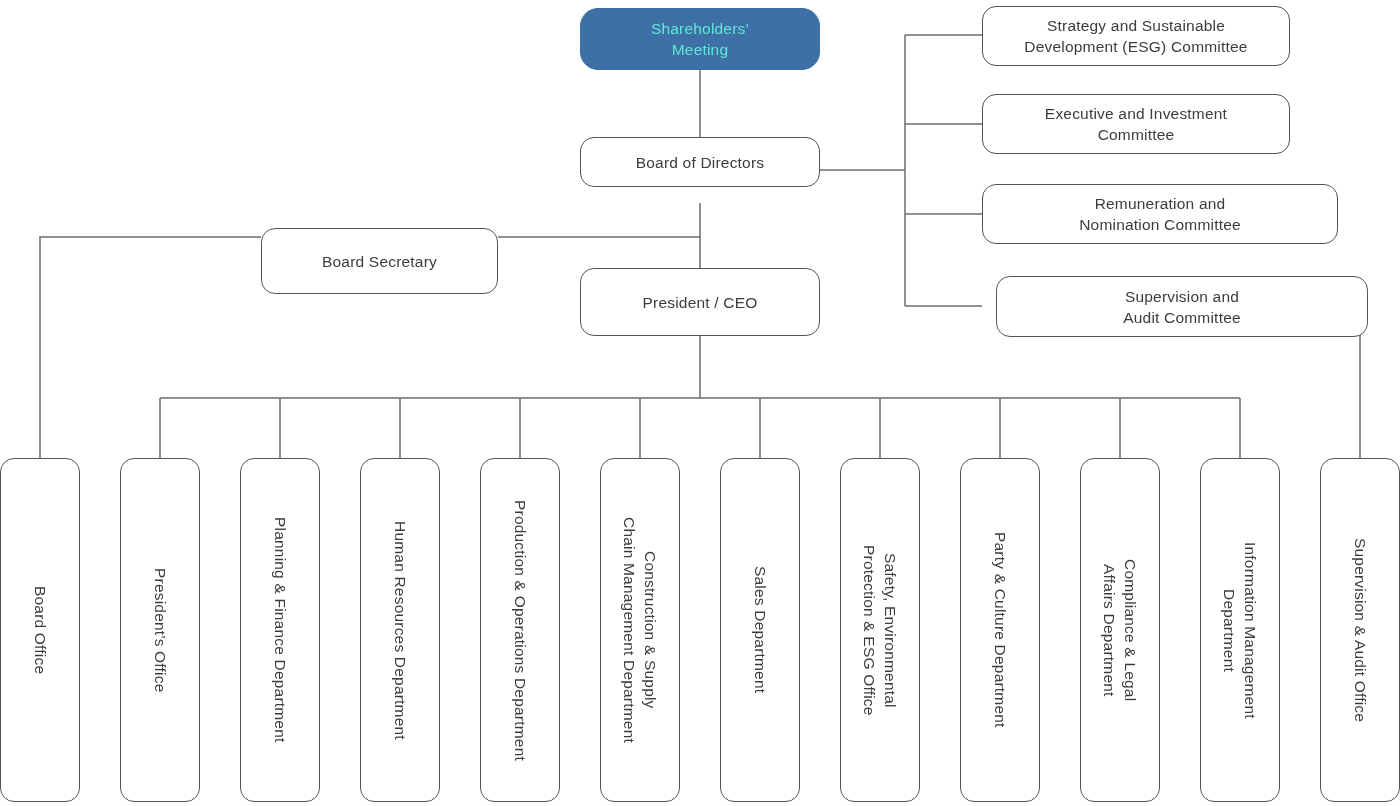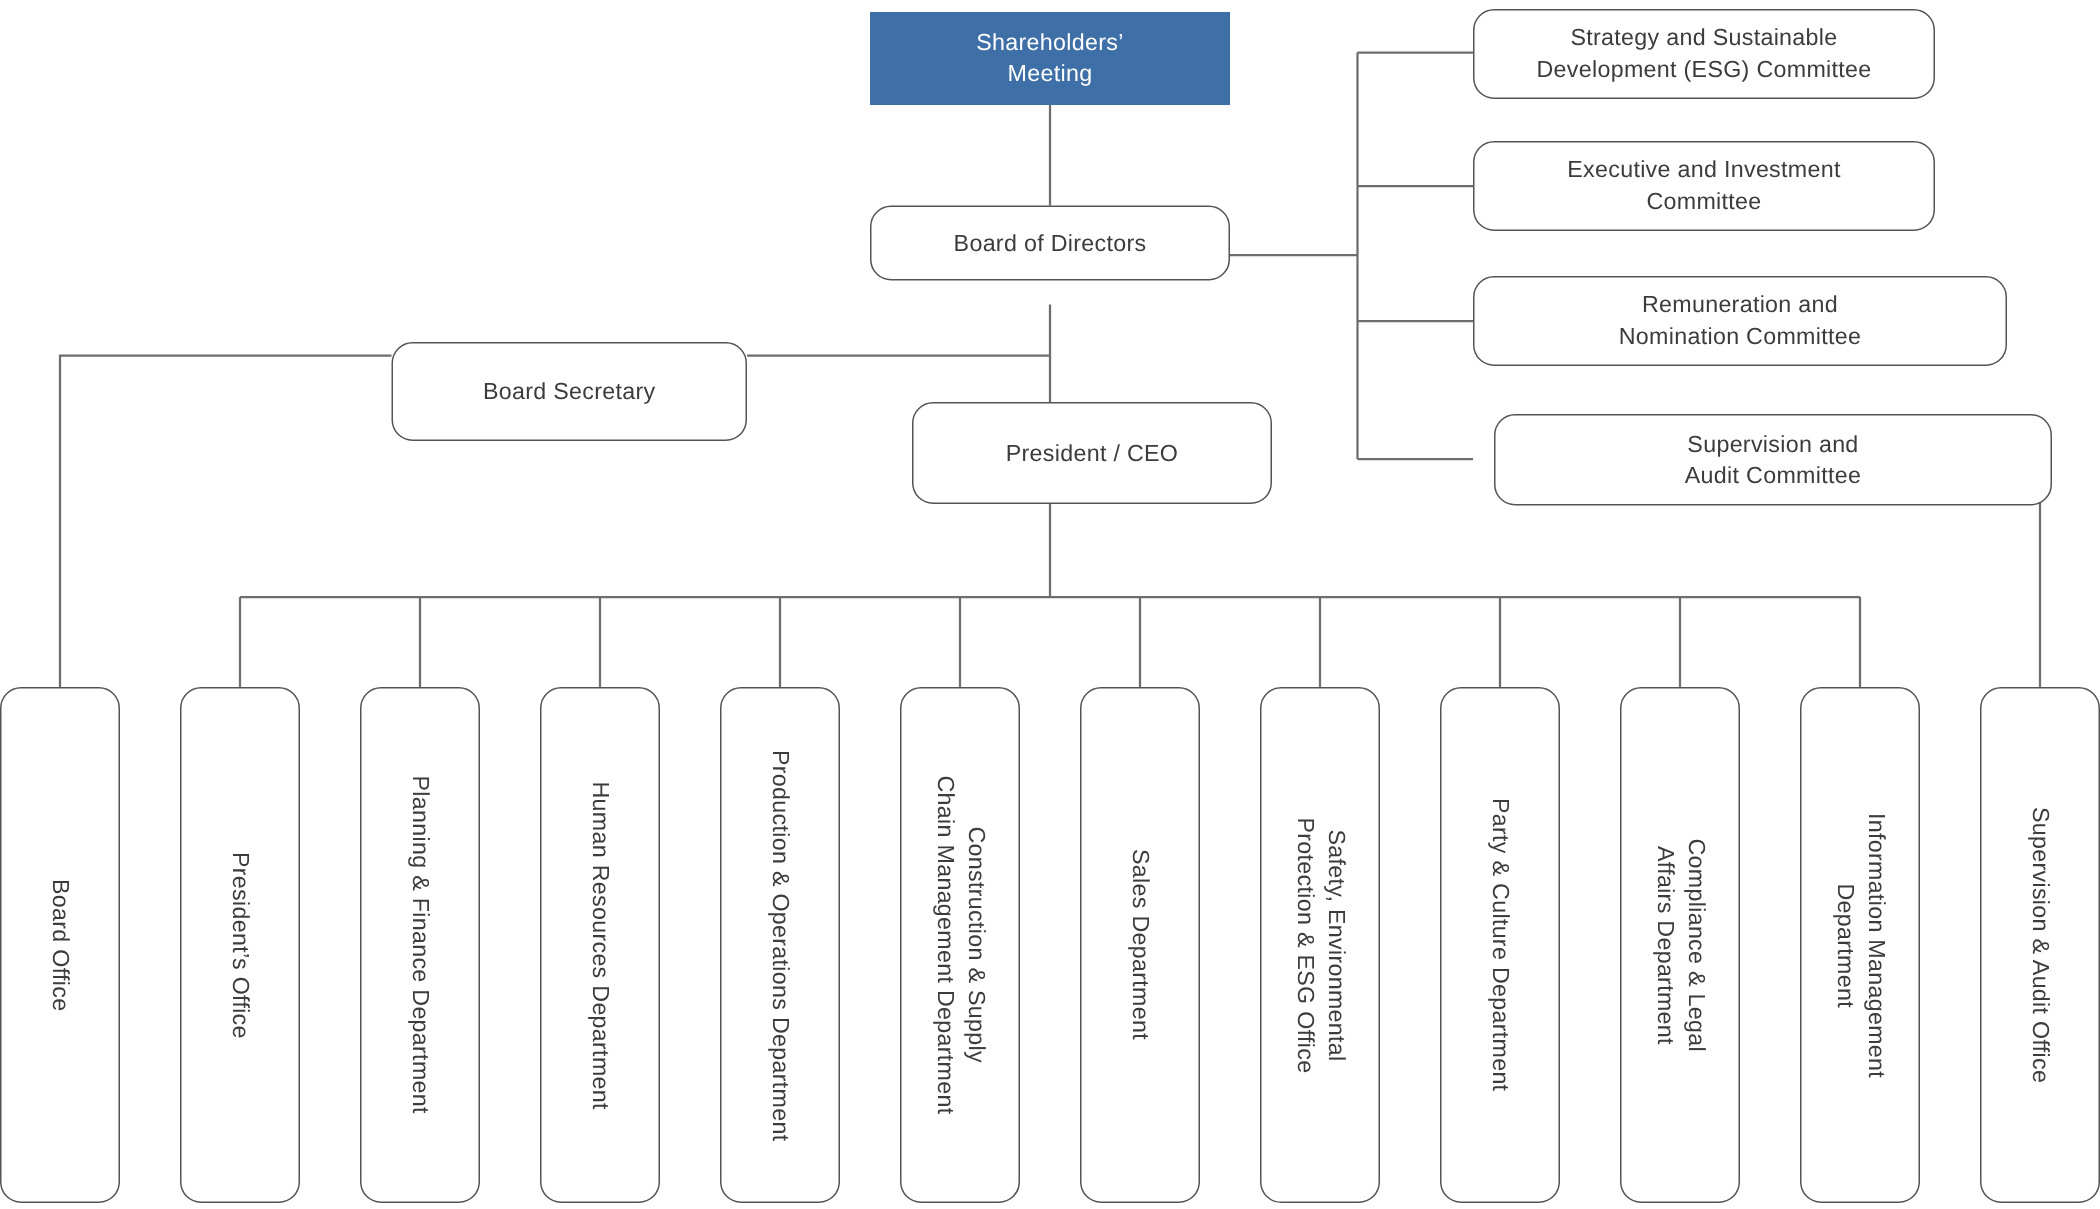--- a/index.html
+++ b/index.html
@@ -34,22 +34,22 @@
     color: #3c3c3c;
   }
   .node .label {
     white-space: pre-line;
     text-align: center;
     letter-spacing: 0.2px;
   }
   .node--accent {
     background: #3E6FA6;
     border: 1.4px solid #3E6FA6;
-    border-radius: 0;
-    color: #ffffff;
+    border-radius: 18px;
+    color: #5eead4;
   }
   .node--vertical .label {
     writing-mode: vertical-rl;
     text-orientation: mixed;
     text-align: center;
   }
 </style>
 </head>
 <body>
 
@@ -75,21 +75,21 @@
   </div>
 
   <div class="node" style="left:580px; top:137px; width:240px; height:50px;">
     <span class="label">Board of Directors</span>
   </div>
 
   <div class="node" style="left:261px; top:204px; width:237px; height:66px;margin-top:24px;">
     <span class="label">Board Secretary</span>
   </div>
 
-  <div class="node" style="left:580px; top:268px; width:240px; height:68px;margin-left:28px;">
+  <div class="node" style="left:580px; top:268px; width:240px; height:68px;">
     <span class="label">President / CEO</span>
   </div>
 
   <div class="node" style="left:982px; top:6px; width:308px; height:60px;">
     <span class="label">Strategy and Sustainable
 Development (ESG) Committee</span>
   </div>
   <div class="node" style="left:982px; top:94px; width:308px; height:60px;">
     <span class="label">Executive and Investment
 Committee</span>

